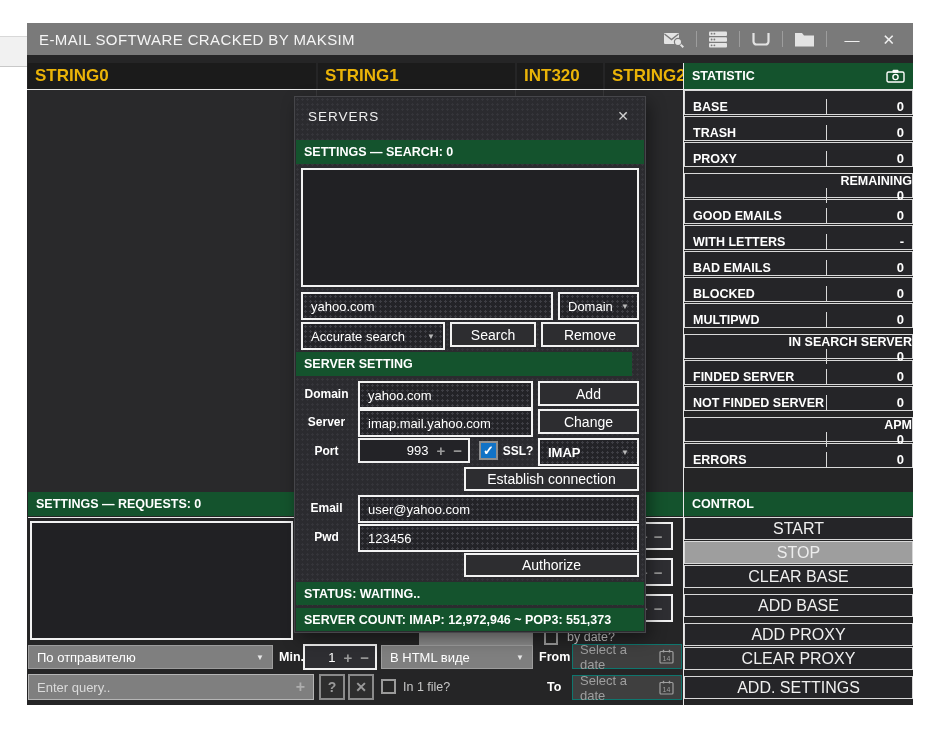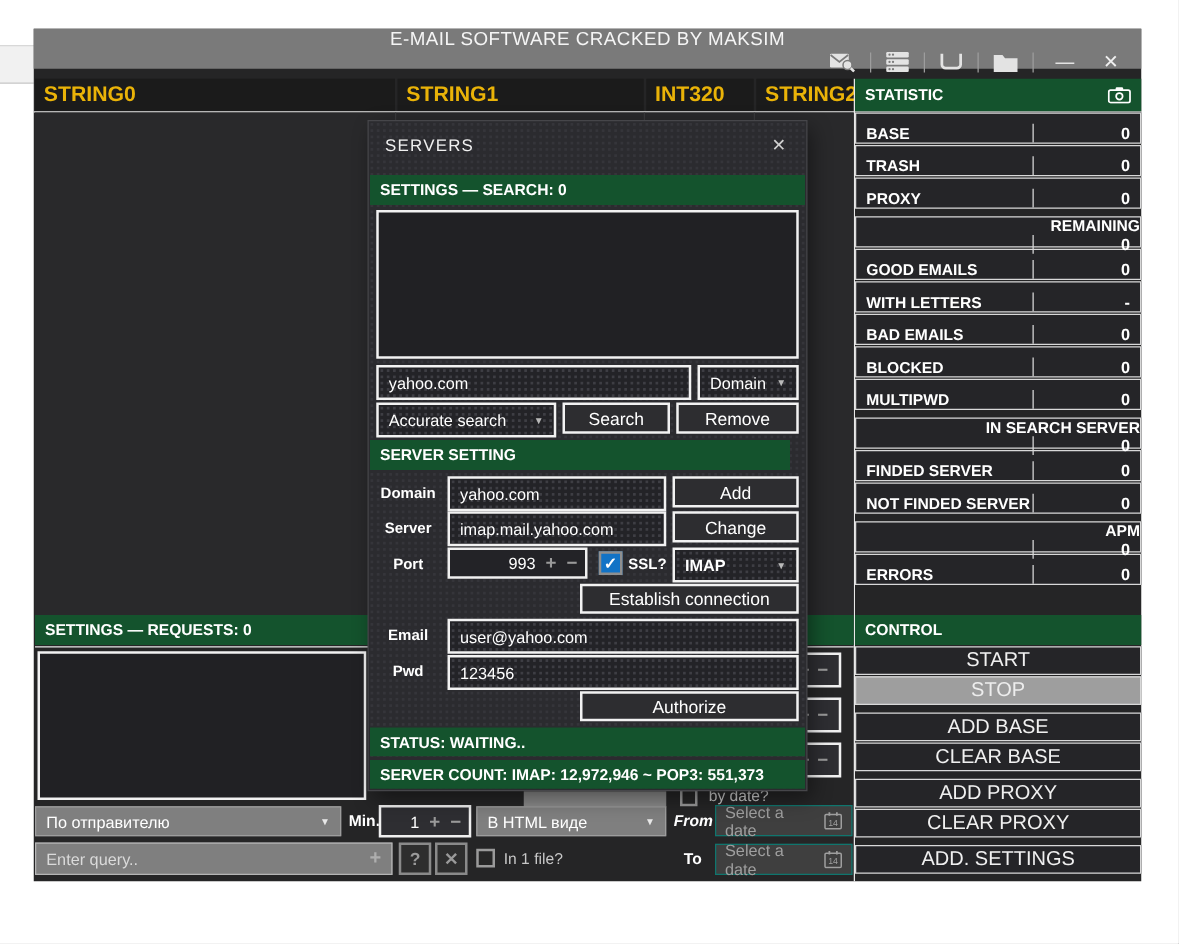--- a/index.html
+++ b/index.html
@@ -3,21 +3,21 @@
 <meta charset="utf-8">
 <style>
   * { margin:0; padding:0; box-sizing:border-box; }
   html,body { width:943px; height:755px; background:#ffffff; font-family:"Liberation Sans", sans-serif; overflow:hidden; }
   .abs { position:absolute; }
   #stage { position:relative; width:943px; height:755px; }
 
   #appwin { left:27px; top:23px; width:886px; height:682px; background:#252526; }
 
   
-  .titlebar { left:0; top:0; width:886px; height:32px; background:#7a7a7a; display:flex; align-items:center; padding:0 12px;flex-direction:column; }
+  .titlebar { left:0; top:0; width:886px; height:32px; background:#7a7a7a; display:flex; align-items:center; padding:0 12px; }
   .titletext { color:#f5f5f5; font-size:15px; letter-spacing:0.4px; }
   .tb-icons { margin-left:auto; display:flex; align-items:center; gap:11px; }
   .tb-icons .divider { width:1px; height:16px; background:#9d9d9d; }
   .tb-btn { color:#f0f0f0; font-size:15px; line-height:1; cursor:default; padding:2px 6px; }
   .tb-ic { display:flex; align-items:center; }
 
   
   .colhdr { background:#1b1b1b; color:#eab308; font-weight:bold; font-size:17px; display:flex; align-items:center; padding:0 7px; }
   .hairline { background:#e8e8e8; }
 
@@ -203,22 +203,22 @@
       <div class="srow">
           <div class="slabel">ERRORS</div>
           <div class="svalue">0</div>
         </div>
     </div>
 
     <div class="bluebar abs" style="left:657px;top:469px;width:229px;height:24px;">CONTROL</div>
     <div class="ctrlwrap abs">
       <div class="cbtn">START</div>
       <div class="cbtn stop">STOP</div>
+      <div class="cbtn">CLEAR BASE</div>
       <div class="cbtn gap">ADD BASE</div>
-      <div class="cbtn">CLEAR BASE</div>
       <div class="cbtn gap">ADD PROXY</div>
       <div class="cbtn">CLEAR PROXY</div>
       <div class="cbtn gap">ADD. SETTINGS</div>
     </div>
 
     <div class="bluebar abs" style="left:1px;top:469px;width:655px;height:24px;">SETTINGS — REQUESTS: 0</div>
     <div class="hairline abs" style="left:1px;top:494px;width:655px;height:1px;"></div>
     <div class="listbox abs" style="left:3px;top:498px;width:263px;height:119px;"></div>
 
     <div class="stepbox abs" style="left:606px;top:499px;width:40px;height:28px;gap:6px;padding:0 4px;">
@@ -245,21 +245,21 @@
     <div class="wlabel abs" style="left:252px;top:622px;height:24px;">Min.</div>
     <div class="stepbox abs" style="left:276px;top:621px;width:74px;height:26px;">
       <span class="val">1</span>
       <span class="pm">+</span>
       <span class="pm">−</span>
     </div>
     <div class="graydd abs" style="left:354px;top:622px;width:152px;height:24px;">
       <span>В HTML виде</span>
       <span class="caret">▼</span>
     </div>
-    <div class="wlabel abs" style="left:512px;top:622px;height:24px;font-style:italic;">From</div>
+    <div class="wlabel abs" style="left:512px;top:622px;height:24px;">From</div>
     <div class="datefield abs" style="left:545px;top:621px;width:110px;height:25px;">
       <span class="dtext">Select a date</span>
       <svg width="15" height="15" viewBox="0 0 15 15">
         <rect x="1" y="2.5" width="13" height="11.5" rx="1" stroke="#9f9f9f" stroke-width="1.2" fill="none"></rect>
         <line x1="4.5" y1="0.8" x2="4.5" y2="3.5" stroke="#9f9f9f" stroke-width="1.4"></line>
         <line x1="10.5" y1="0.8" x2="10.5" y2="3.5" stroke="#9f9f9f" stroke-width="1.4"></line>
         <text x="7.5" y="11.5" text-anchor="middle" font-size="7" fill="#9f9f9f" font-family="Liberation Sans, sans-serif">14</text>
       </svg>
     </div>
 

